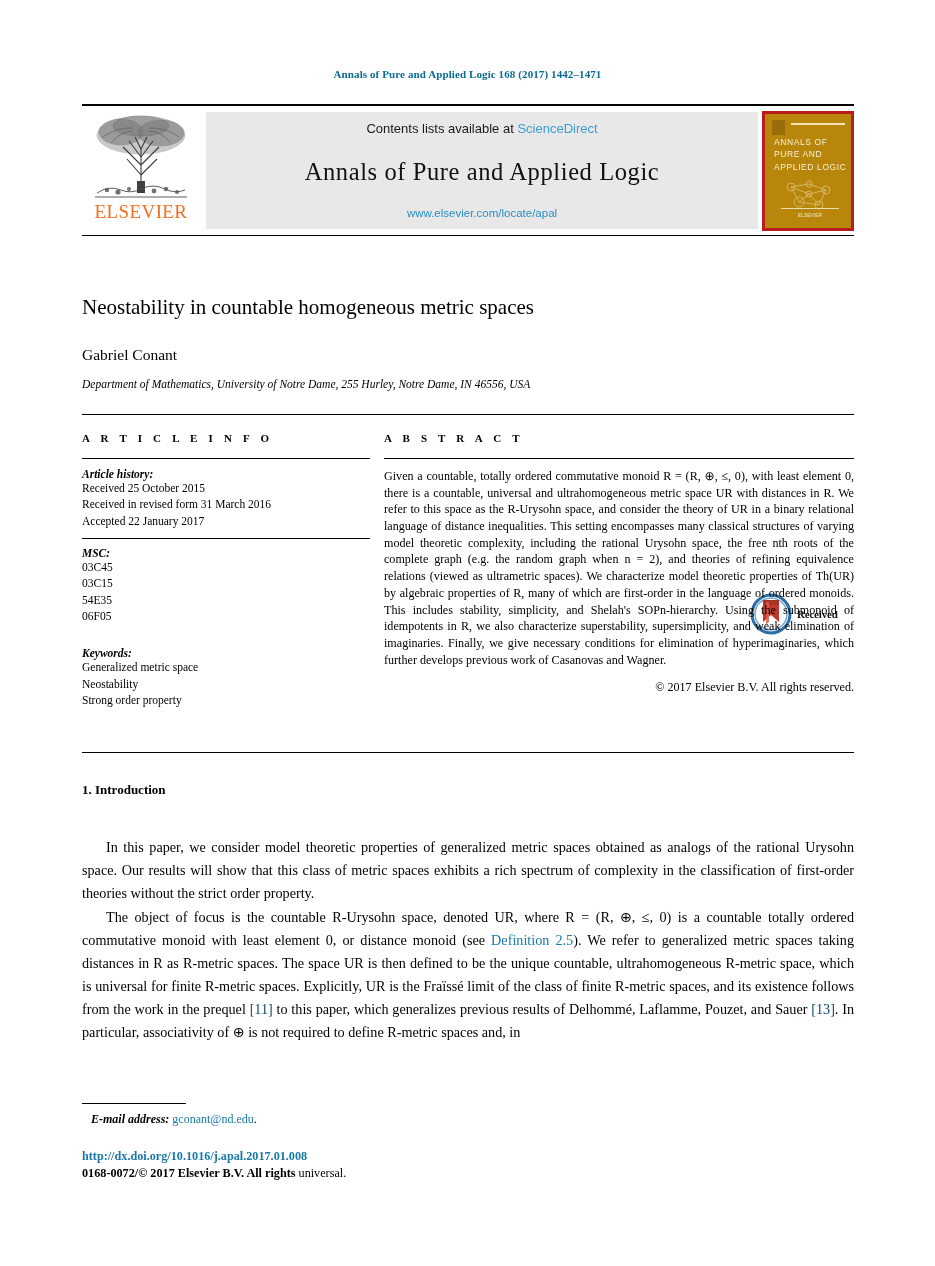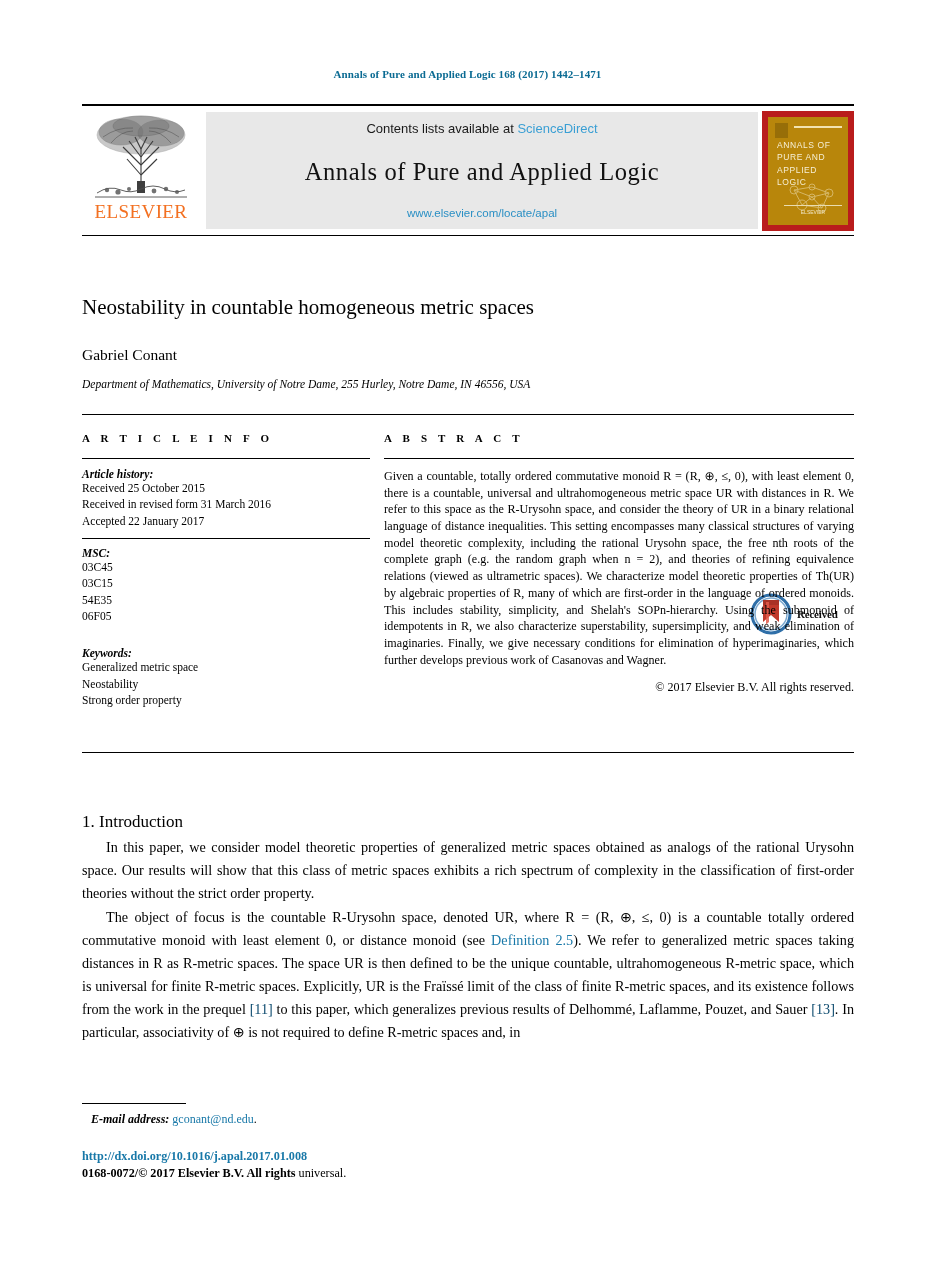--- a/index.html
+++ b/index.html
@@ -103,21 +103,21 @@
     font-size: 11.5px;
     color: #2a8fc4;
     font-family: "Liberation Sans", sans-serif;
   }
   .cover-thumb {
     flex: 0 0 92px;
     width: 92px;
     margin: 2px 0 4px 0;
     background: #b8860b;
     position: relative;
-    border: 6px solid #b91c1c;
+    border: 3px solid #b91c1c;
     box-sizing: border-box;
     overflow: hidden;
   }
   .cover-rule {
     position: absolute;
     left: 26px; right: 6px; top: 9px;
     height: 1.5px;
     background: #f2e3b0;
   }
   .cover-mark {
@@ -260,24 +260,24 @@
   .copyright {
     margin-top: 12px;
     text-align: right;
     font-size: 12.1px;
     font-family: "Liberation Serif", serif;
   }
 
   
   .section-heading {
     position: absolute;
-    top: 812px;
-    left: 82px;
-    font-size: 17px;
-    font-weight: normal;
+    top: 782px;
+    left: 82px;
+    font-size: 13px;
+    font-weight: bold;
     font-family: "Liberation Serif", serif;
   }
   .body-text {
     position: absolute;
     top: 836px;
     left: 82px;
     width: 772px;
     font-size: 14.2px;
     line-height: 1.62;
     text-align: justify;

